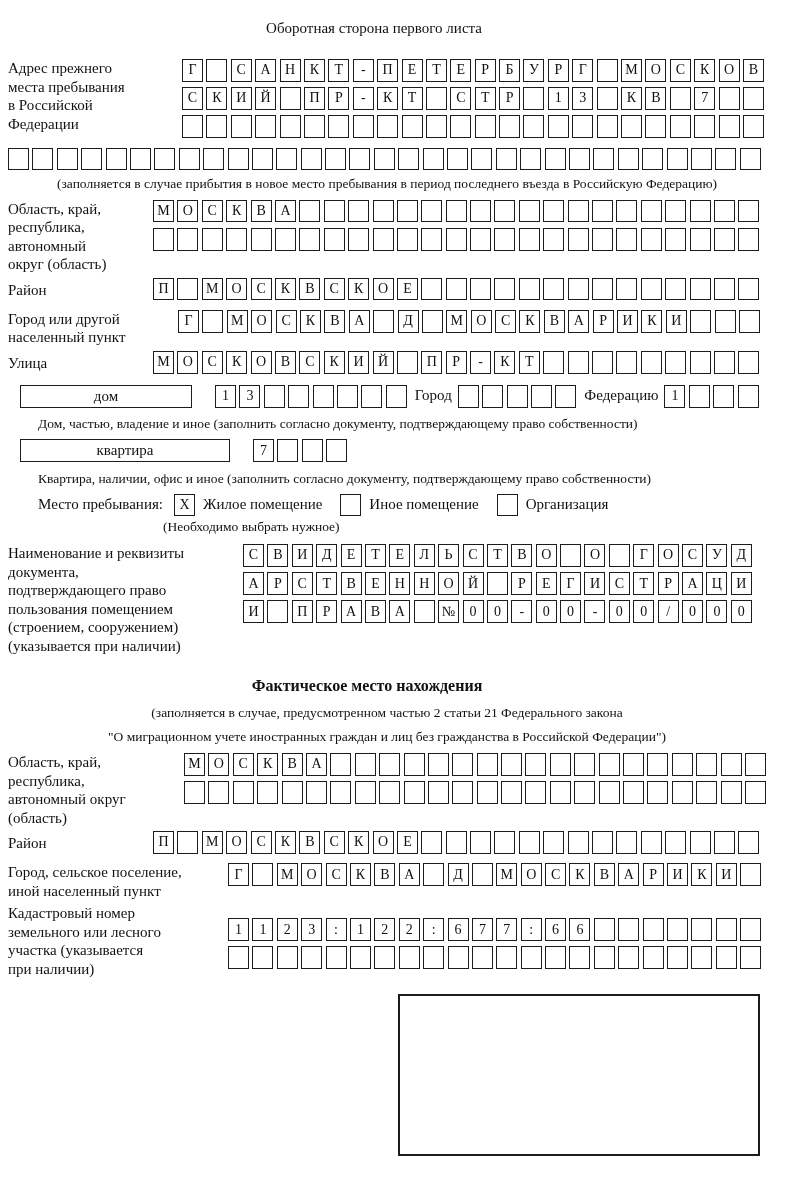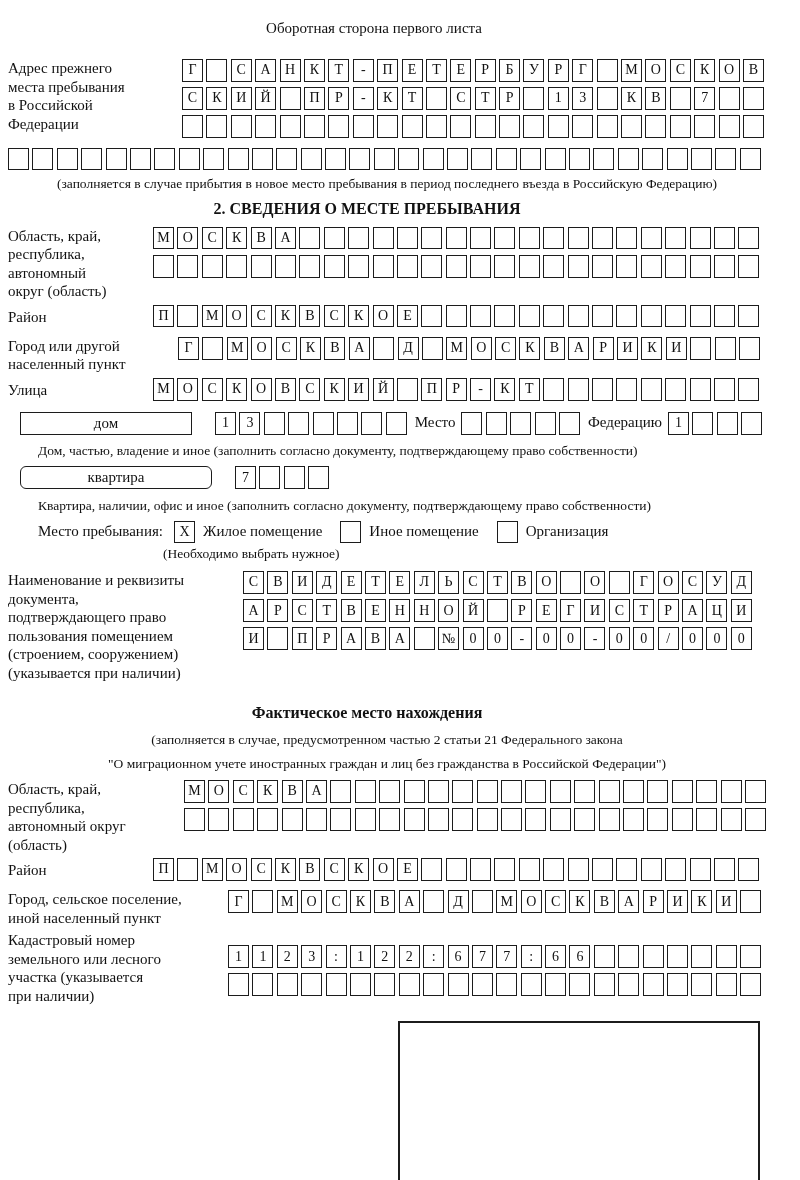--- a/index.html
+++ b/index.html
@@ -31,21 +31,21 @@
   .lbl-cad{width:220px;padding-right:60px;}
   .note{font-size:13.5px;margin:0 0 7px 30px;}
   .note.center{text-align:center;margin:2px 0 8px 0;}
   .sec-title{font-size:16px;font-weight:bold;text-align:center;margin:6px 40px 9px 0;}
   .sub-title{font-size:16px;font-weight:bold;text-align:center;margin:22px 40px 10px 0;}
   .house-row{display:flex;align-items:flex-start;margin:6px 0 3px 12px;}
   .wide-box{
     width:172px;height:23px;box-sizing:border-box;border:1.6px solid #1c1c1c;
     display:flex;align-items:center;justify-content:center;font-size:15px;margin-right:23px;flex:0 0 auto;
   }
-  .wide-box.wb2{width:192px;border-radius:6px;}
+  .wide-box.wb2{width:210px;}
   .inline-lbl{font-size:15px;padding:2px 6px 0 8px;flex:0 0 auto;}
   .stay-type{display:flex;align-items:center;margin:6px 0 3px 30px;font-size:15px;}
   .st-label{margin-right:7px;}
   .opt-label{margin:0 14px 0 8px;}
   .stay-type .cbox{margin-left:4px;}
   .note.choose{margin-left:155px;margin-bottom:9px;}
   .doc-block{margin-bottom:2px;}
   .cad-rows{margin-top:14px;}
   .stamp-box{
     width:362px;height:162px;border:2px solid #1c1c1c;box-sizing:border-box;
@@ -170,21 +170,20 @@
       <span class="cbox"></span>
       <span class="cbox"></span>
       <span class="cbox"></span>
       <span class="cbox"></span>
       <span class="cbox"></span>
       <span class="cbox"></span>
       <span class="cbox"></span>
     </div>
   <div class="note center">(заполняется в случае прибытия в новое место пребывания в период последнего въезда в Российскую Федерацию)</div>
 
-  <div class="sec-title">2. СВЕДЕНИЯ О МЕСТЕ ПРЕБЫВАНИЯ</div>
 
   <div class="frow">
     <div class="flabel lbl-region">Область, край, республика, автономный округ (область)</div>
     <div>
       <div class="cells">
           <span class="cbox">М</span>
           <span class="cbox">О</span>
           <span class="cbox">С</span>
           <span class="cbox">К</span>
           <span class="cbox">В</span>
@@ -336,21 +335,21 @@
     <div class="cells">
         <span class="cbox">1</span>
         <span class="cbox">3</span>
         <span class="cbox"></span>
         <span class="cbox"></span>
         <span class="cbox"></span>
         <span class="cbox"></span>
         <span class="cbox"></span>
         <span class="cbox"></span>
       </div>
-    <div class="inline-lbl">Место</div>
+    <div class="inline-lbl">Город</div>
     <div class="cells">
         <span class="cbox"></span>
         <span class="cbox"></span>
         <span class="cbox"></span>
         <span class="cbox"></span>
         <span class="cbox"></span>
       </div>
     <div class="inline-lbl">Федерацию</div>
     <div class="cells">
         <span class="cbox">1</span>

